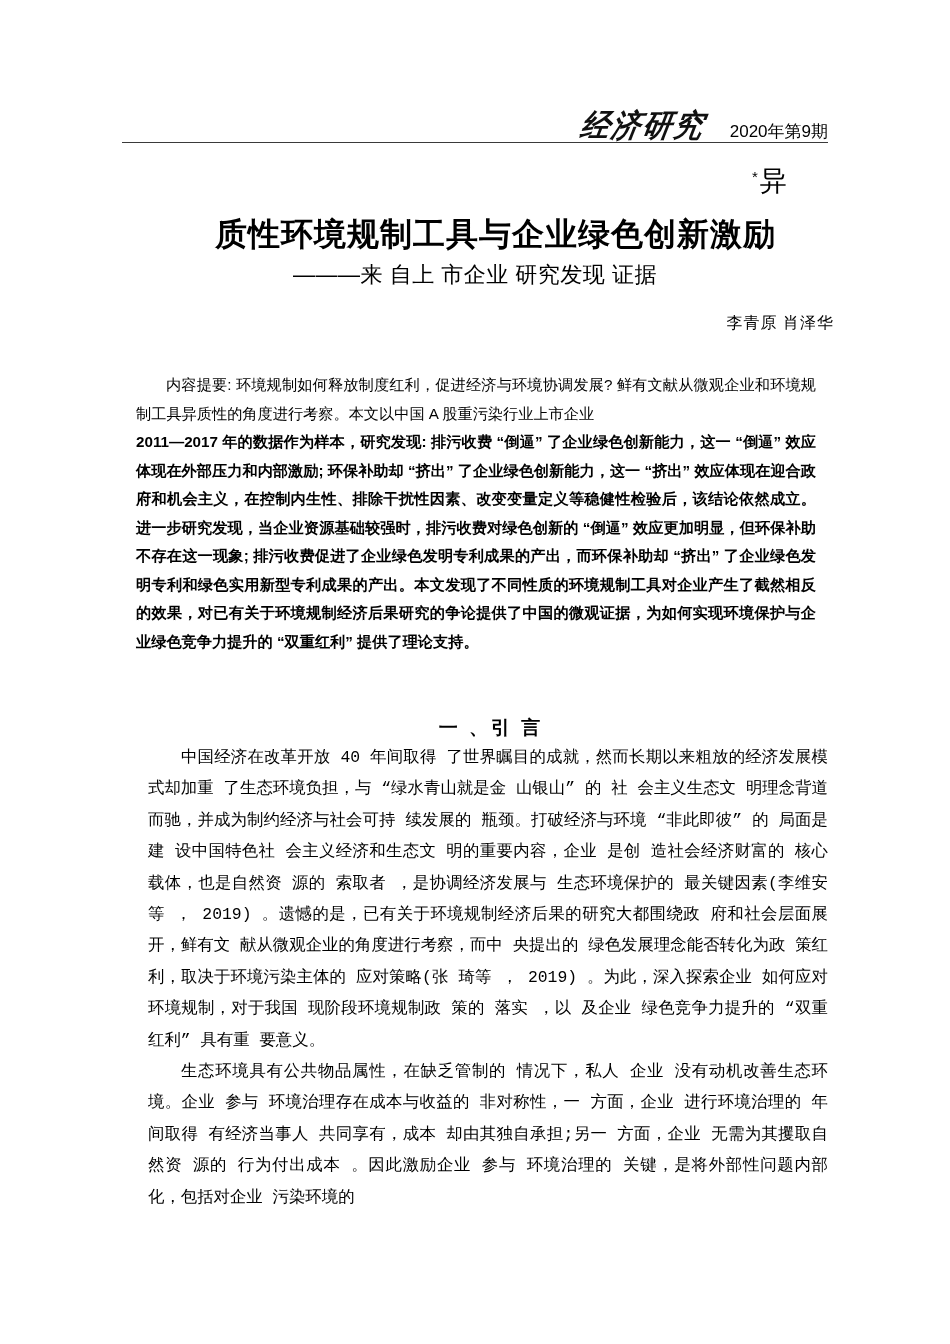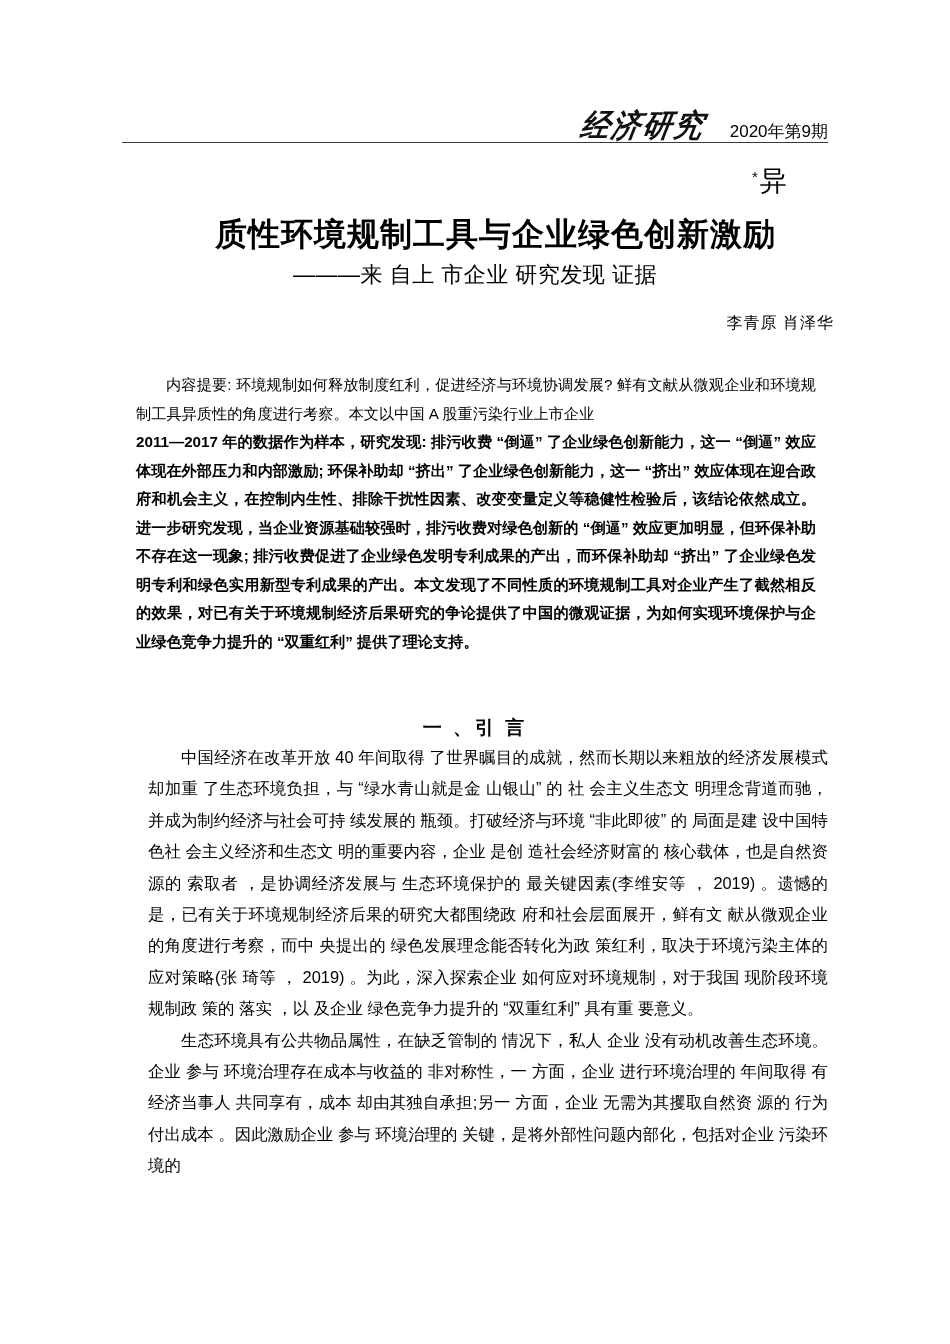--- a/index.html
+++ b/index.html
@@ -140,21 +140,21 @@
     top: 635px;
     width: 680px;
     font-size: 15.2px;
     line-height: 28.5px;
     text-indent: 30px;
   }
 
   
   .section-heading {
     position: absolute;
-    left: 122px;
+    left: 138px;
     top: 700px;
     width: 706px;
     text-align: center;
     font-size: 19px;
     line-height: 1.3;
     letter-spacing: 3px;
   }
 
   
   .body-text {
@@ -163,20 +163,21 @@
     top: 742px;
     width: 680px;
     font-size: 16.4px;
     line-height: 31.4px;
     text-align: justify;
     text-justify: inter-ideograph;
   }
   .body-text p {
     margin: 0;
     text-indent: 33px;
+    font-family: Liberation Mono, monospace;
   }
 </style>
 </head>
 <body>
 
 <div class="page">
 
   <div class="masthead">
     <span class="journal-logo">经济研究</span>
     <span class="issue-line">2020年第9期</span>

